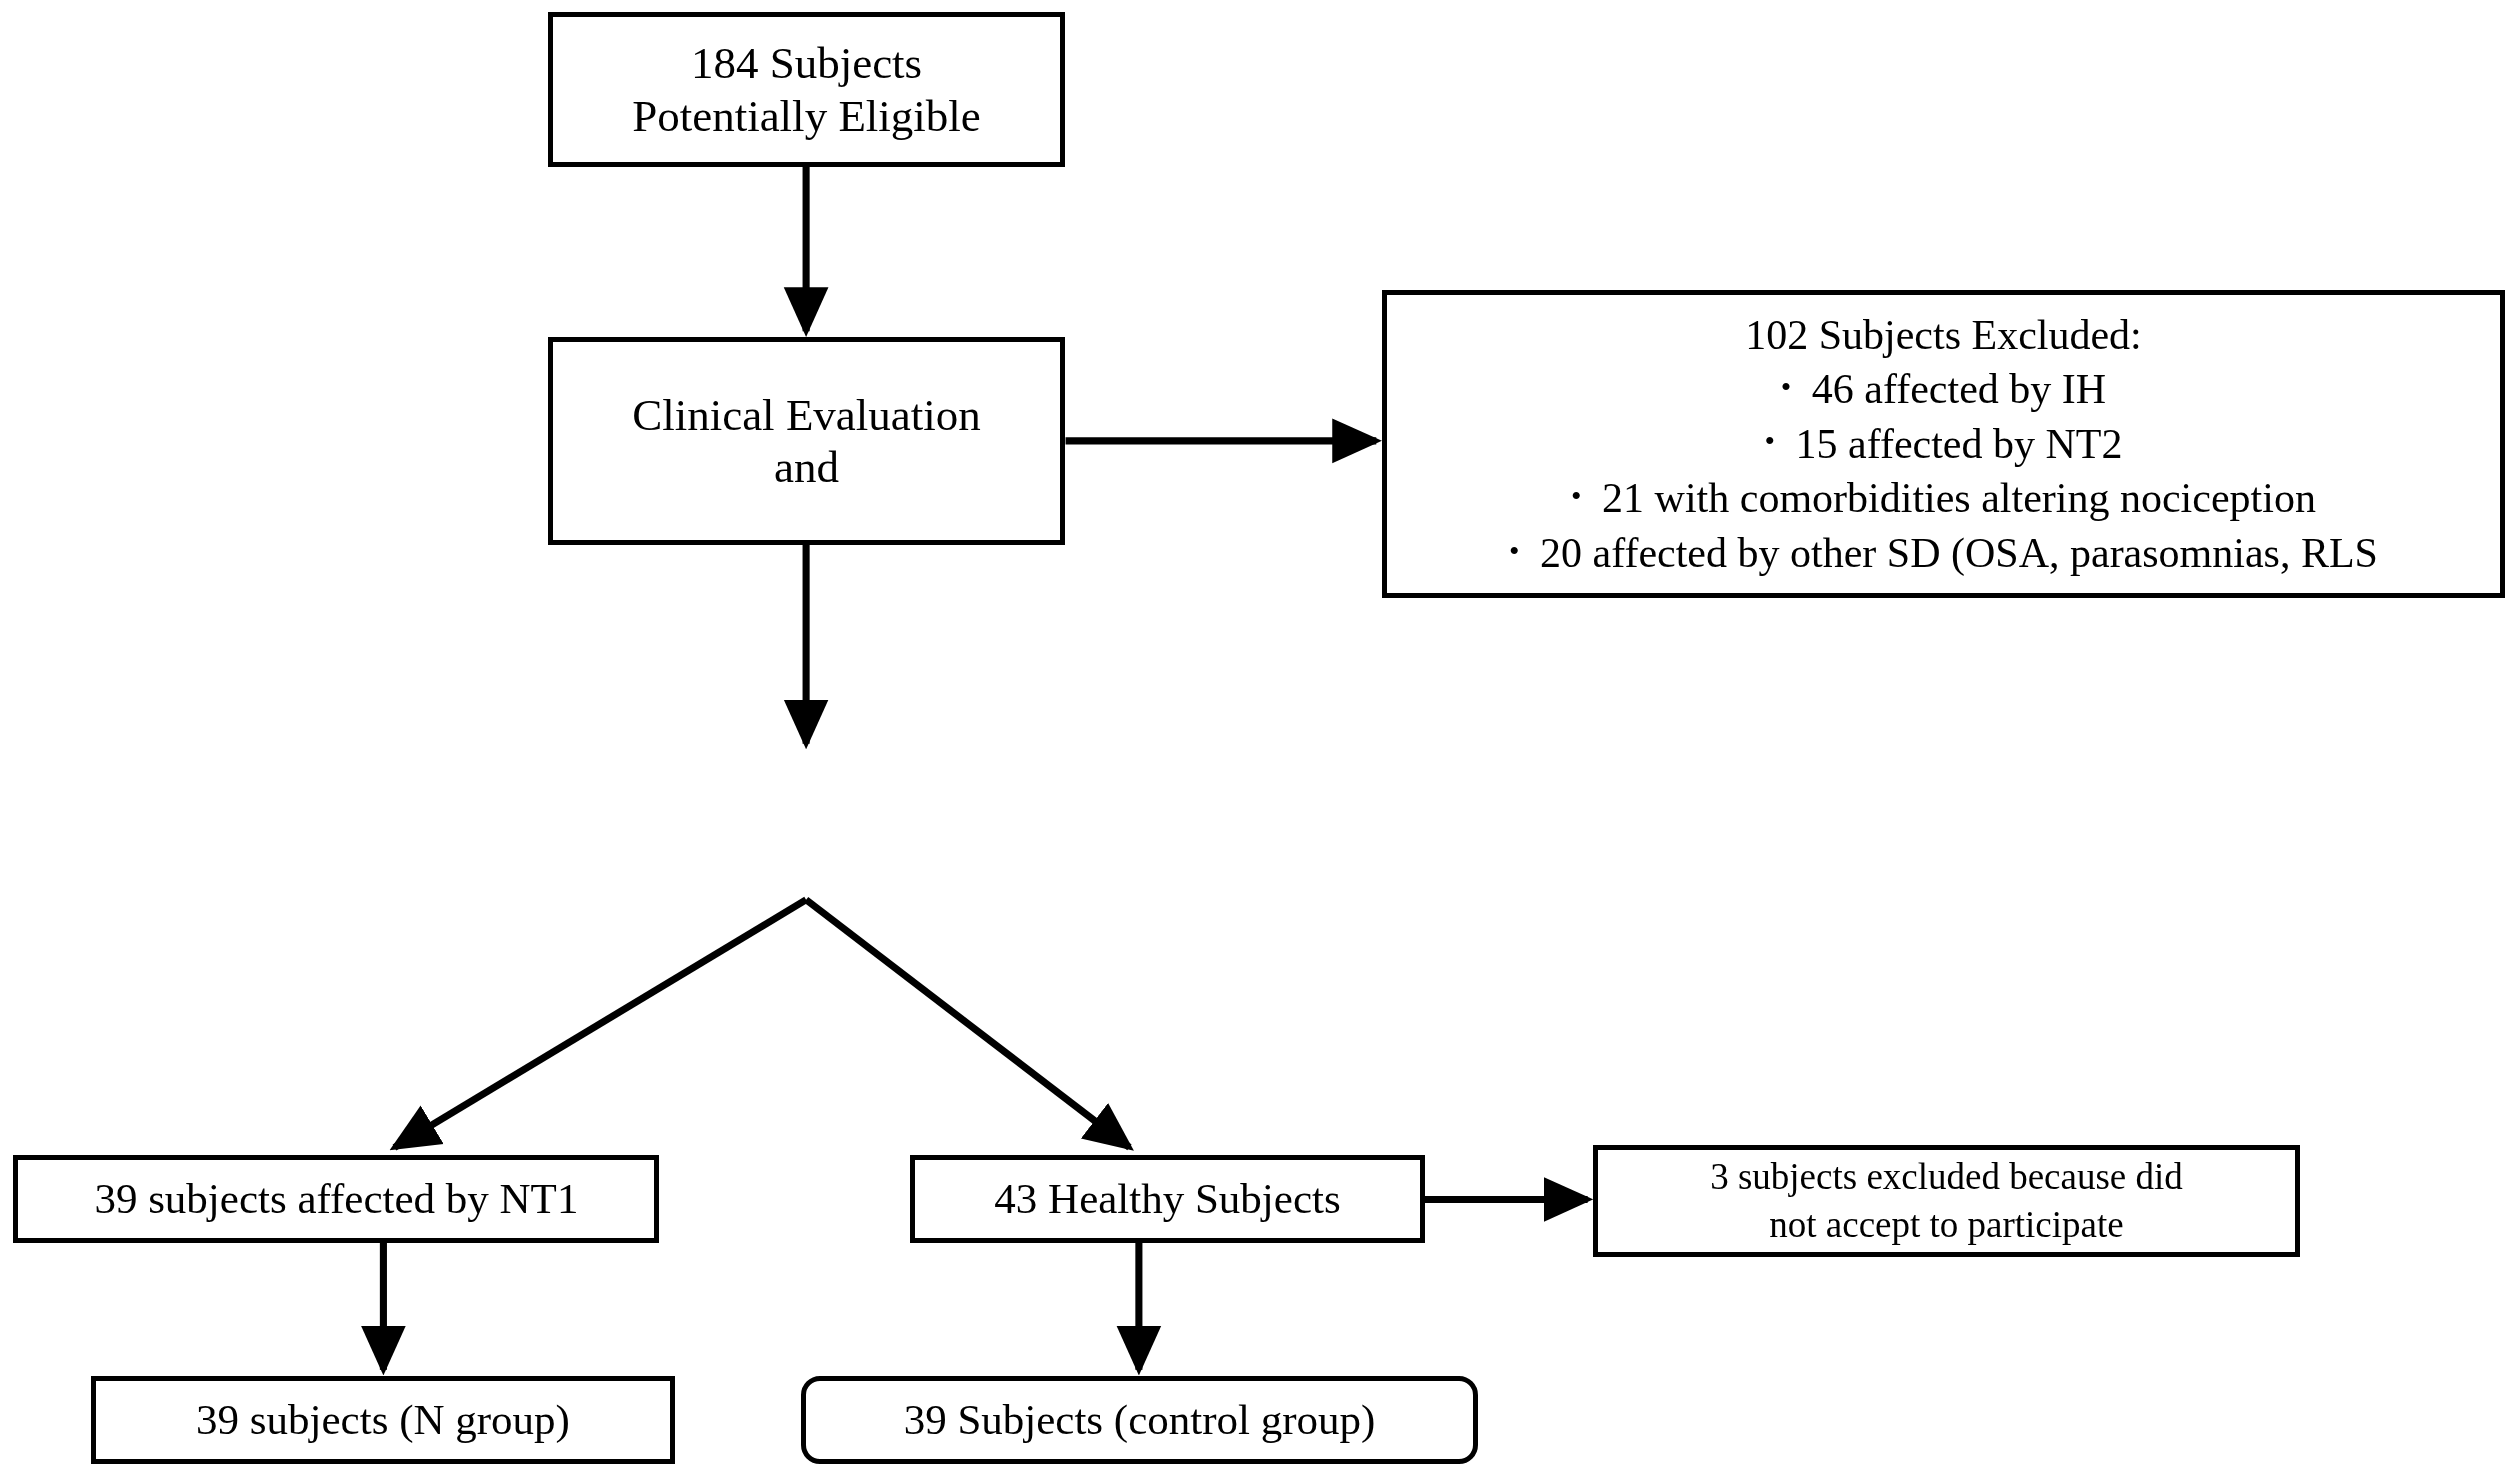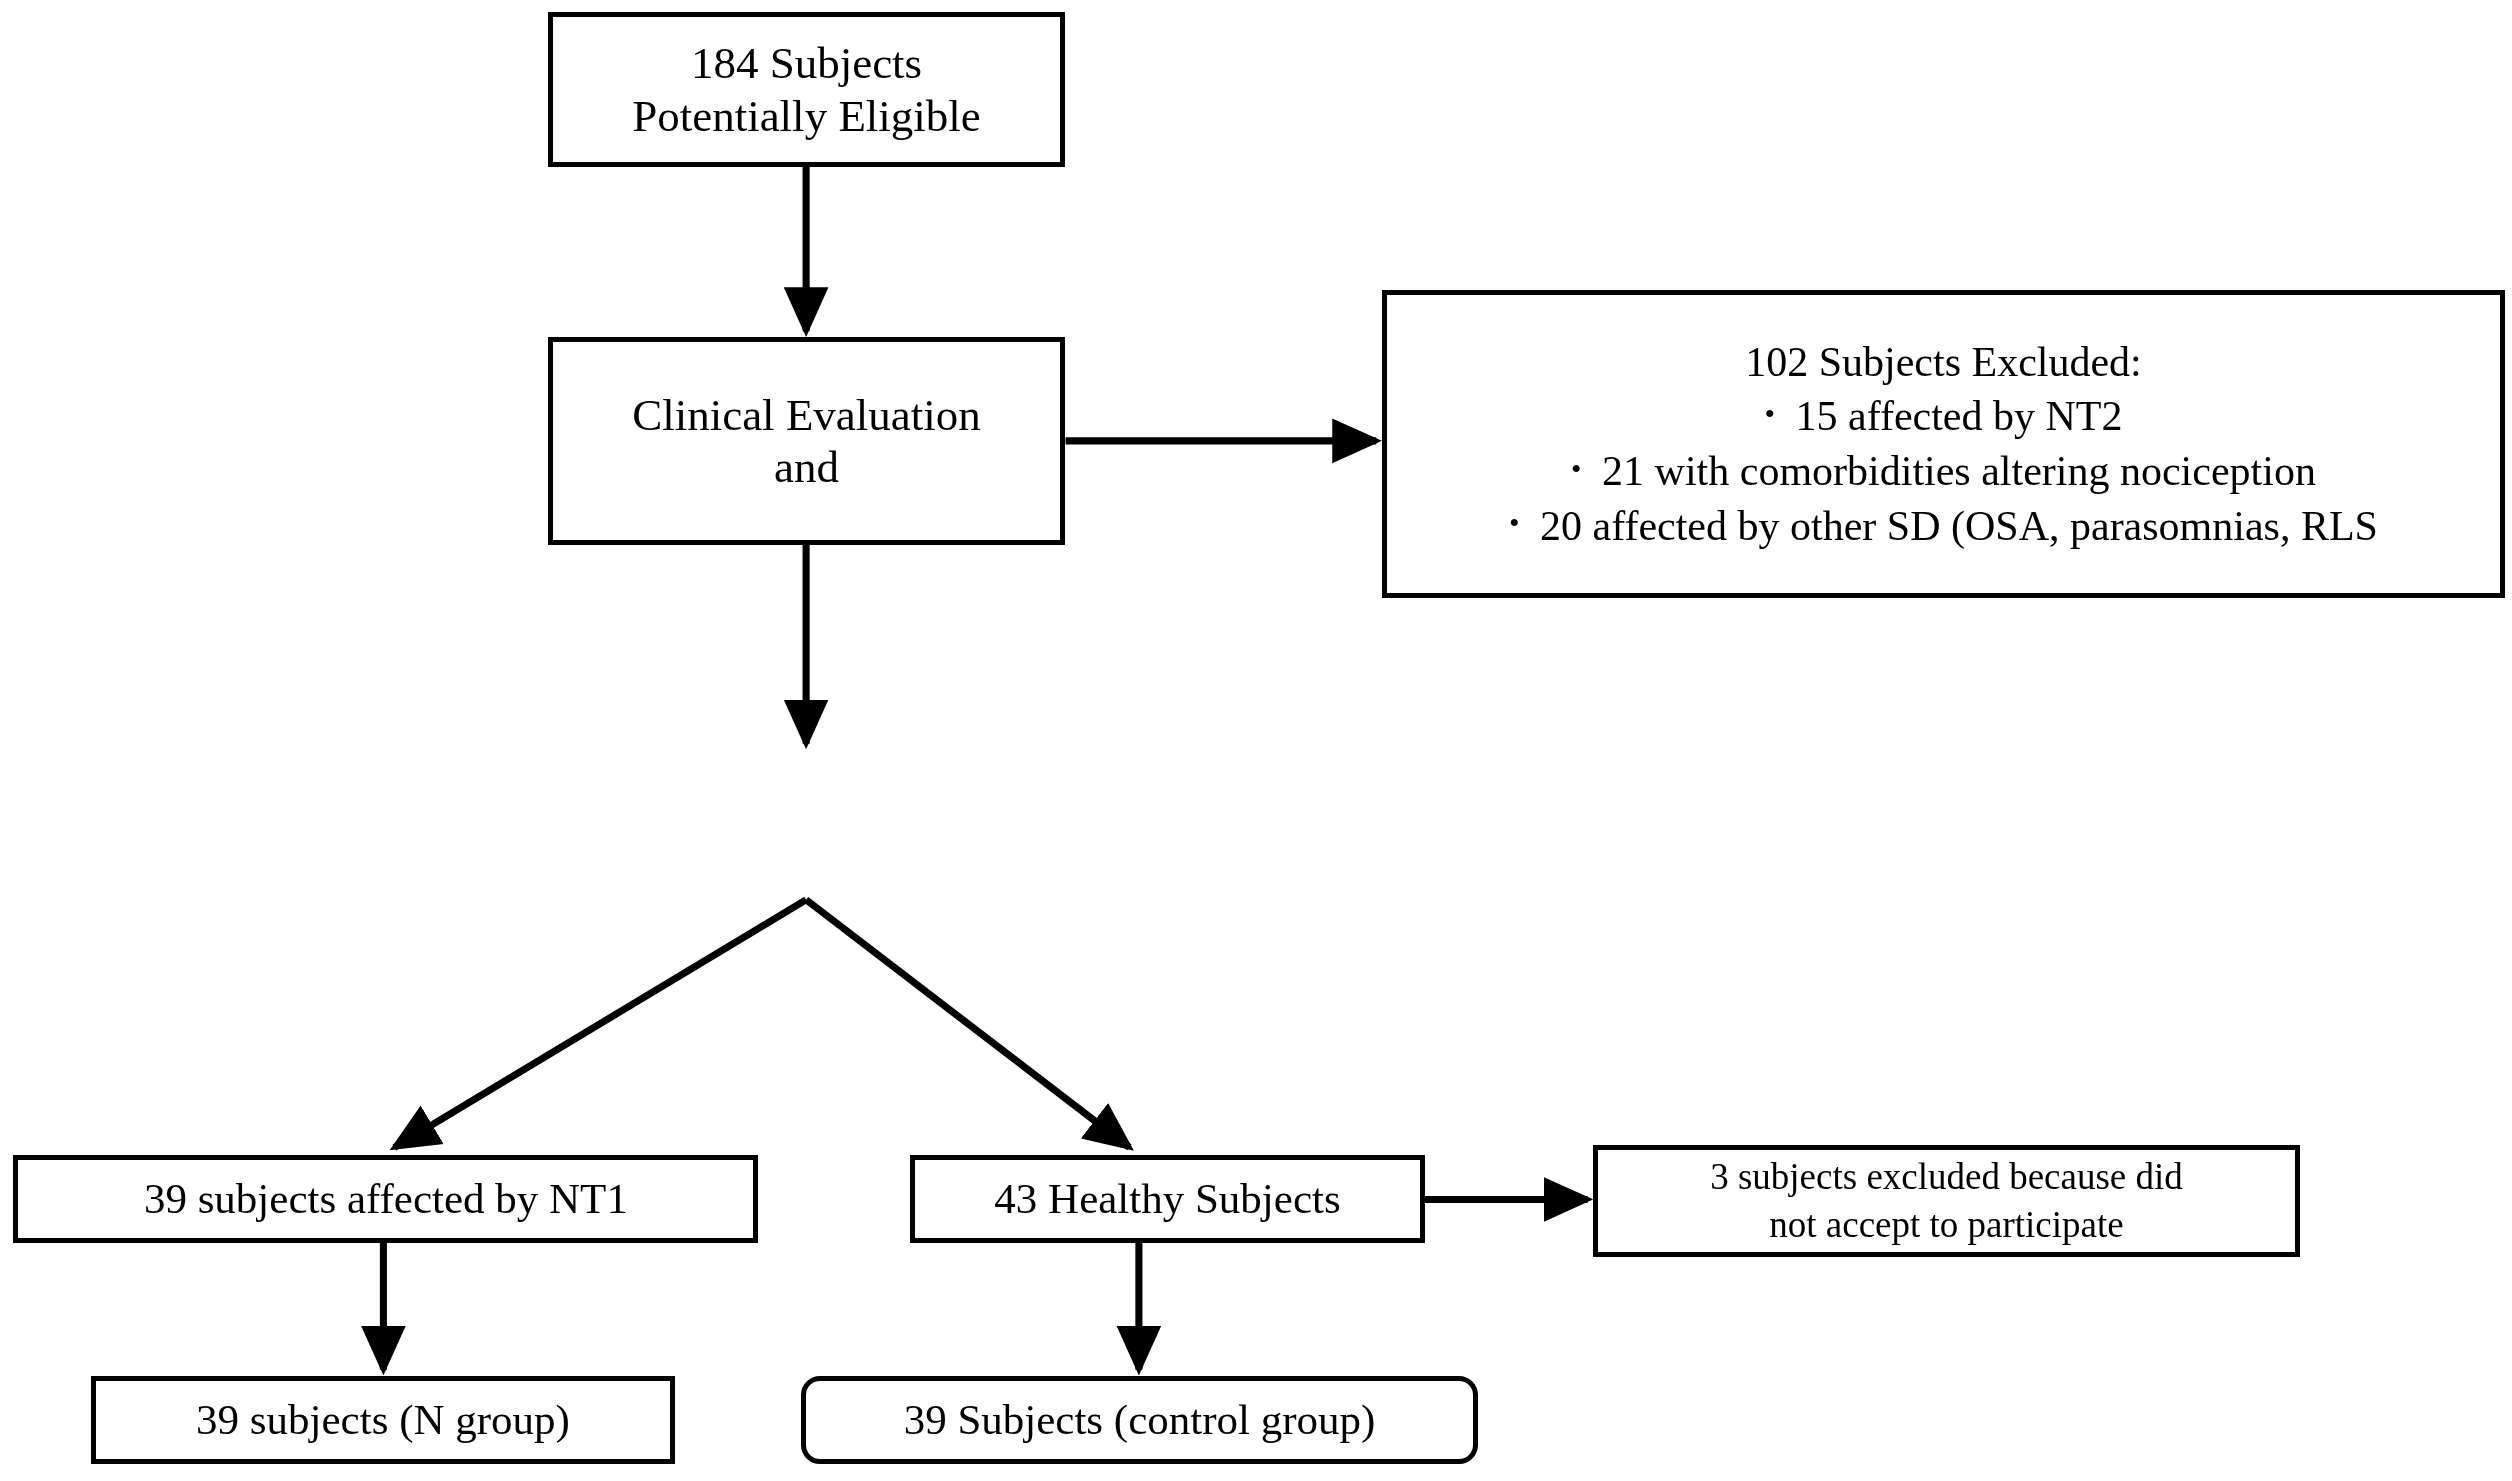--- a/index.html
+++ b/index.html
@@ -47,21 +47,21 @@
     display: block;
     line-height: 1.16;
     white-space: nowrap;
   }
 
   
   #node-eligible      { left: 548px;  top: 12px;   width: 517px;  height: 155px;  font-size: 45px; }
   #node-evaluation    { left: 548px;  top: 337px;  width: 517px;  height: 208px;  font-size: 45px; }
   #node-excluded-102  { left: 1382px; top: 290px;  width: 1123px; height: 308px;  font-size: 42px; }
   #node-included      { left: 548px;  top: 749px;  width: 517px;  height: 151px;  font-size: 45px; }
-  #node-nt1           { left: 13.4px;   top: 1155px; width: 745px;  height: 88px;  font-size: 43px; }
+  #node-nt1           { left: 13.4px;   top: 1155px; width: 646px;  height: 88px;  font-size: 43px; }
   #node-healthy       { left: 910px; top: 1155px; width: 515px;  height: 88px;  font-size: 43px; }
   #node-excluded-3    { left: 1593px; top: 1145px; width: 707px;  height: 112px;  font-size: 37px; }
   #node-ngroup        { left: 91px;  top: 1376px; width: 584px;  height: 88px;  font-size: 43px; }
   #node-control       { left: 801px; top: 1376px; width: 677px;  height: 88px;  font-size: 43px; border-radius: 19px; }
 
   
   #node-excluded-102 .lines { padding: 0 4.7px; }
   #node-excluded-102 .line  { line-height: 1.30; }
   .bullet-line {
     display: block;
@@ -117,20 +117,23 @@
     <div class="lines">
       <span class="line">Clinical Evaluation</span>
       <span class="line">and</span>
     </div>
   </div>
 
   <div class="node" id="node-excluded-102">
     <div class="lines">
       <span class="line">102 Subjects Excluded:</span>
 
+      <span class="bullet-line">
+        <span class="bullet-dot">•</span><span>46 affected by IH</span>
+      </span>
 
       <span class="bullet-line">
         <span class="bullet-dot">•</span><span>15 affected by NT2</span>
       </span>
 
       <span class="bullet-line">
         <span class="bullet-dot">•</span><span>21 with comorbidities altering nociception</span>
       </span>
 
       <span class="bullet-line">

